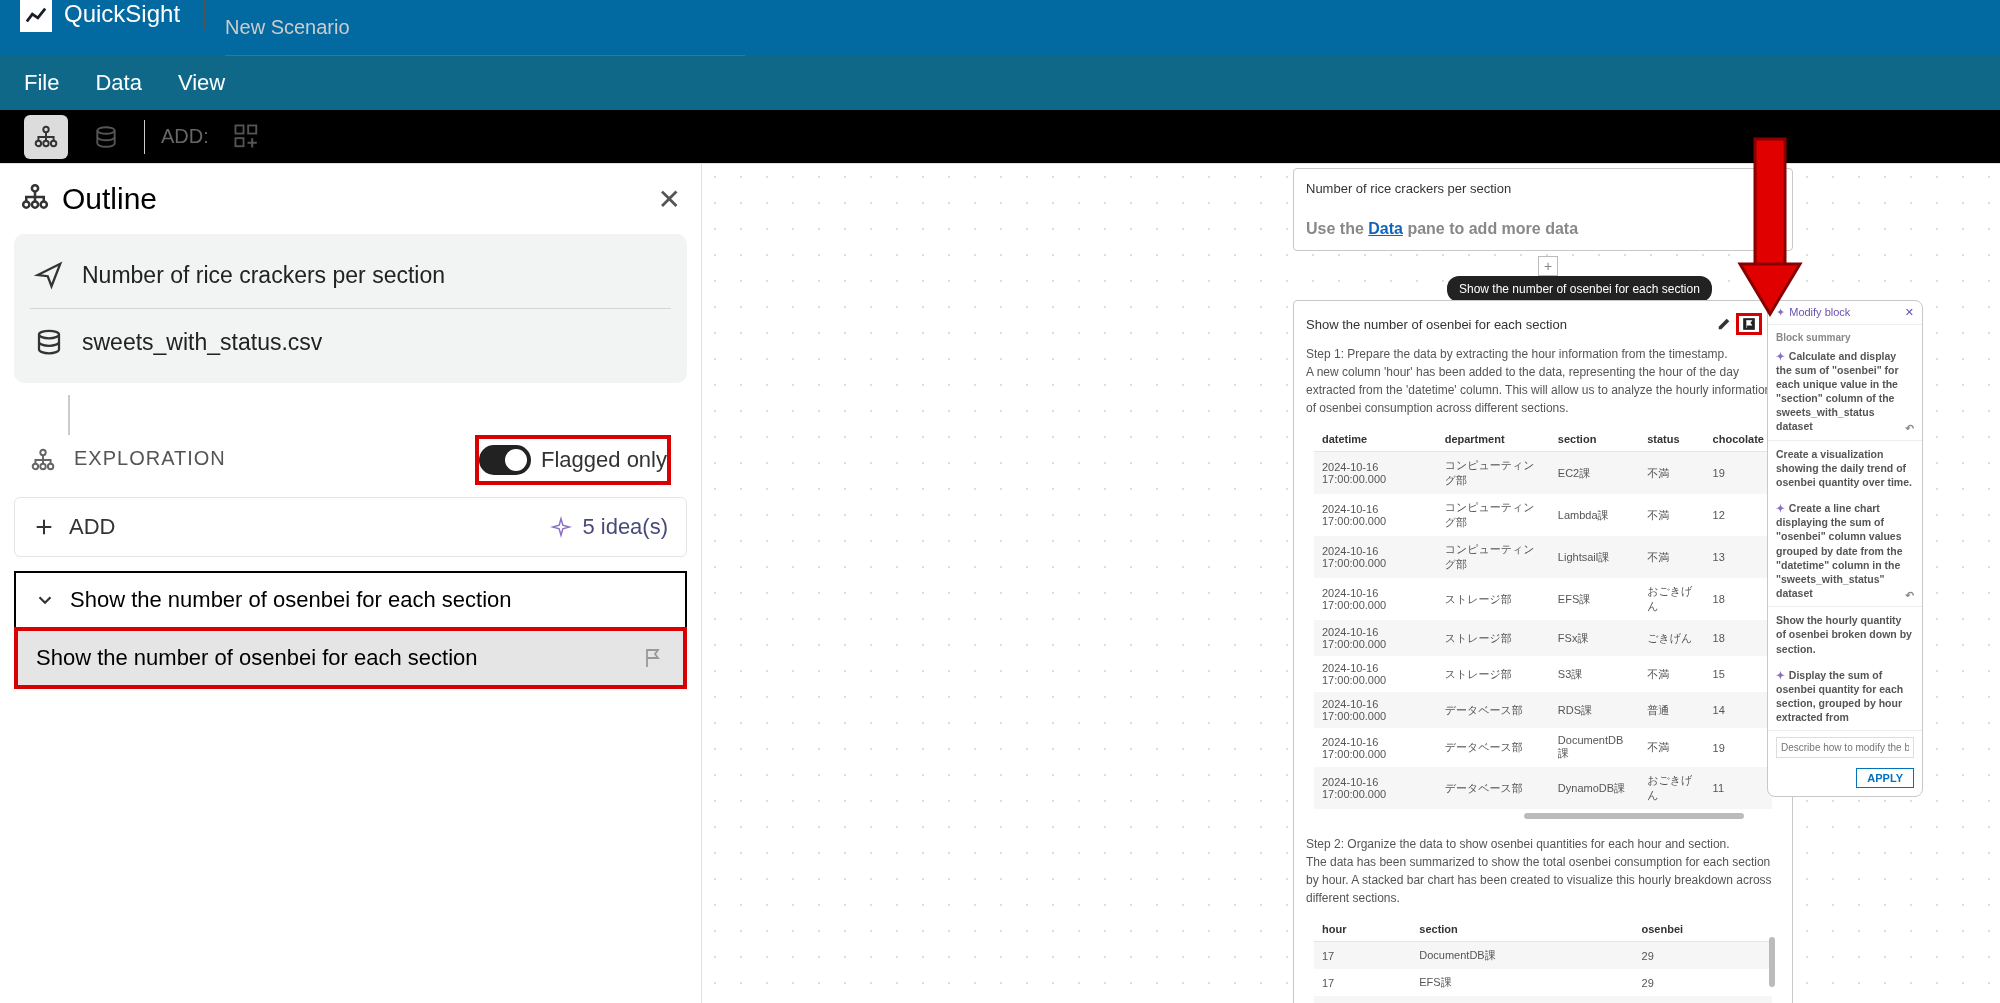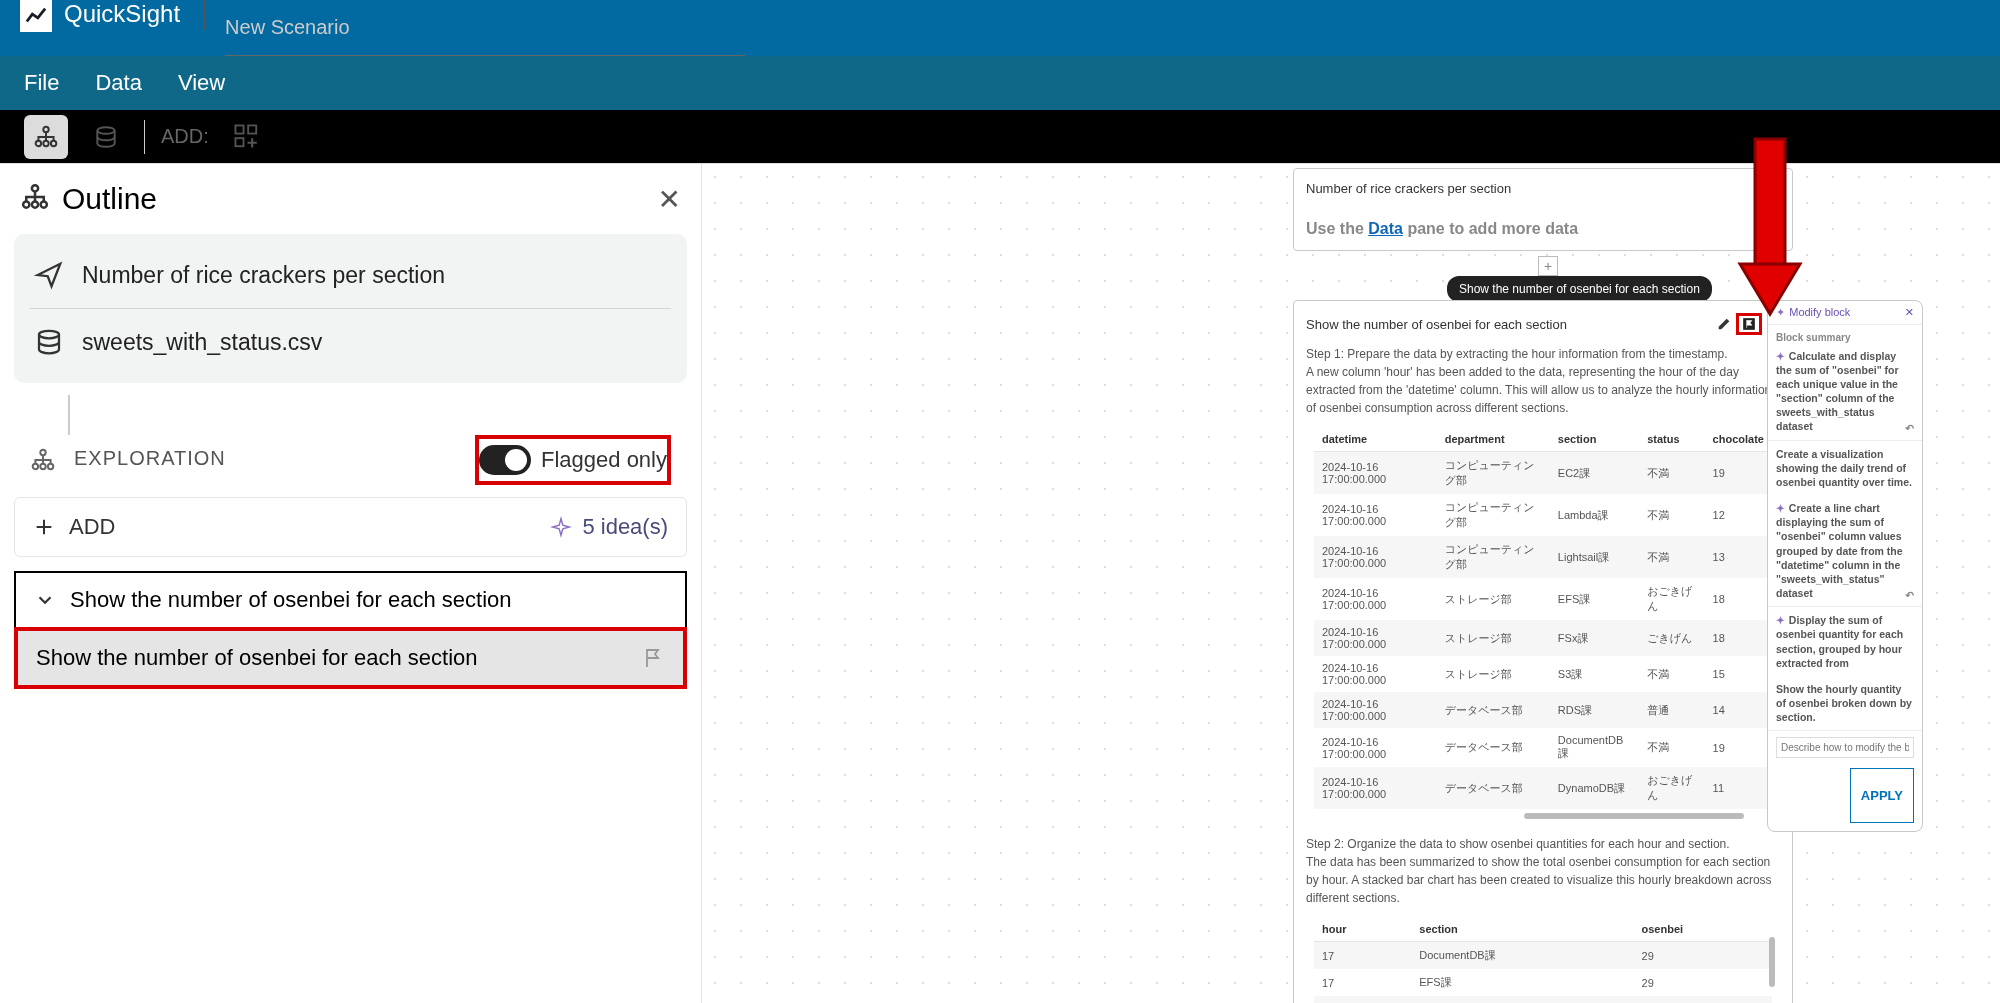--- a/index.html
+++ b/index.html
@@ -86,21 +86,21 @@
 
 
 .right-panel { position: absolute; left: 1065px; top: 136px; width: 156px; background: #fff; border: 1px solid #c8c8c8; border-radius: 8px; font-size: 10.5px; color: #555; }
 .rp-header { display: flex; justify-content: space-between; align-items: center; padding: 5px 8px; border-bottom: 1px solid #eee; color: #6a4fb5; font-size: 11px; cursor: pointer; }
 .rp-section { padding: 6px 8px; line-height: 1.35; position: relative; font-weight: bold; }
 .rp-summary-label { color: #888; font-size: 10px; margin-bottom: 4px; }
 .rp-wand { color: #8a6fc5; margin-right: 4px; }
 .rp-sep { height: 1px; background: #eee; }
 .rp-undo { position: absolute; right: 8px; bottom: 4px; cursor: pointer; color: #888; }
 .rp-input { width: calc(100% - 16px); margin: 6px 8px; border: 1px solid #ddd; padding: 4px; font-size: 10px; color: #aaa; }
-.rp-apply { float: right; margin: 4px 8px 8px; border: 1px solid #0073bb; color: #0073bb; background: #fff; font-size: 13px; padding: 19px 10px; cursor: pointer; font-weight: 600; }
+.rp-apply { float: right; margin: 4px 8px 8px; border: 1px solid #0073bb; color: #0073bb; background: #fff; font-size: 11px; padding: 3px 10px; cursor: pointer; font-weight: 600; }
 
 
 .red-arrow { position: absolute; left: 1033px; top: -30px; }
 
 svg { display: block; }
 .icon-s { width: 26px; height: 26px; }
 .icon-m { width: 30px; height: 30px; }
 </style>
 </head>
 <body>
@@ -405,24 +405,24 @@
       <div class="rp-sep"></div>
       <div class="rp-section">
         <span>Create a visualization showing the daily trend of osenbei quantity over time.</span>
       </div>
       <div class="rp-section">
         <div><span class="rp-wand">✦</span><span>Create a line chart displaying the sum of "osenbei" column values grouped by date from the "datetime" column in the "sweets_with_status" dataset</span></div>
         <span class="rp-undo">↶</span>
       </div>
       <div class="rp-sep"></div>
       <div class="rp-section">
+        <span>Show the hourly quantity of osenbei broken down by section.</span>
+      </div>
+      <div class="rp-section">
         <div><span class="rp-wand">✦</span><span>Display the sum of osenbei quantity for each section, grouped by hour extracted from</span></div>
-      </div>
-      <div class="rp-section">
-        <span>Show the hourly quantity of osenbei broken down by section.</span>
       </div>
       <div class="rp-sep"></div>
       <input class="rp-input" placeholder="Describe how to modify the block" style="">
       <button class="rp-apply">APPLY</button>
       <div style="clear:both"></div>
     </div>
 
     <svg class="red-arrow" width="70" height="190" viewBox="0 0 70 190">
       <rect x="20" y="5" width="30" height="130" fill="#e00000" stroke="#880000" stroke-width="3"></rect>
       <polygon points="5,130 65,130 35,180" fill="#e00000" stroke="#880000" stroke-width="3"></polygon>

